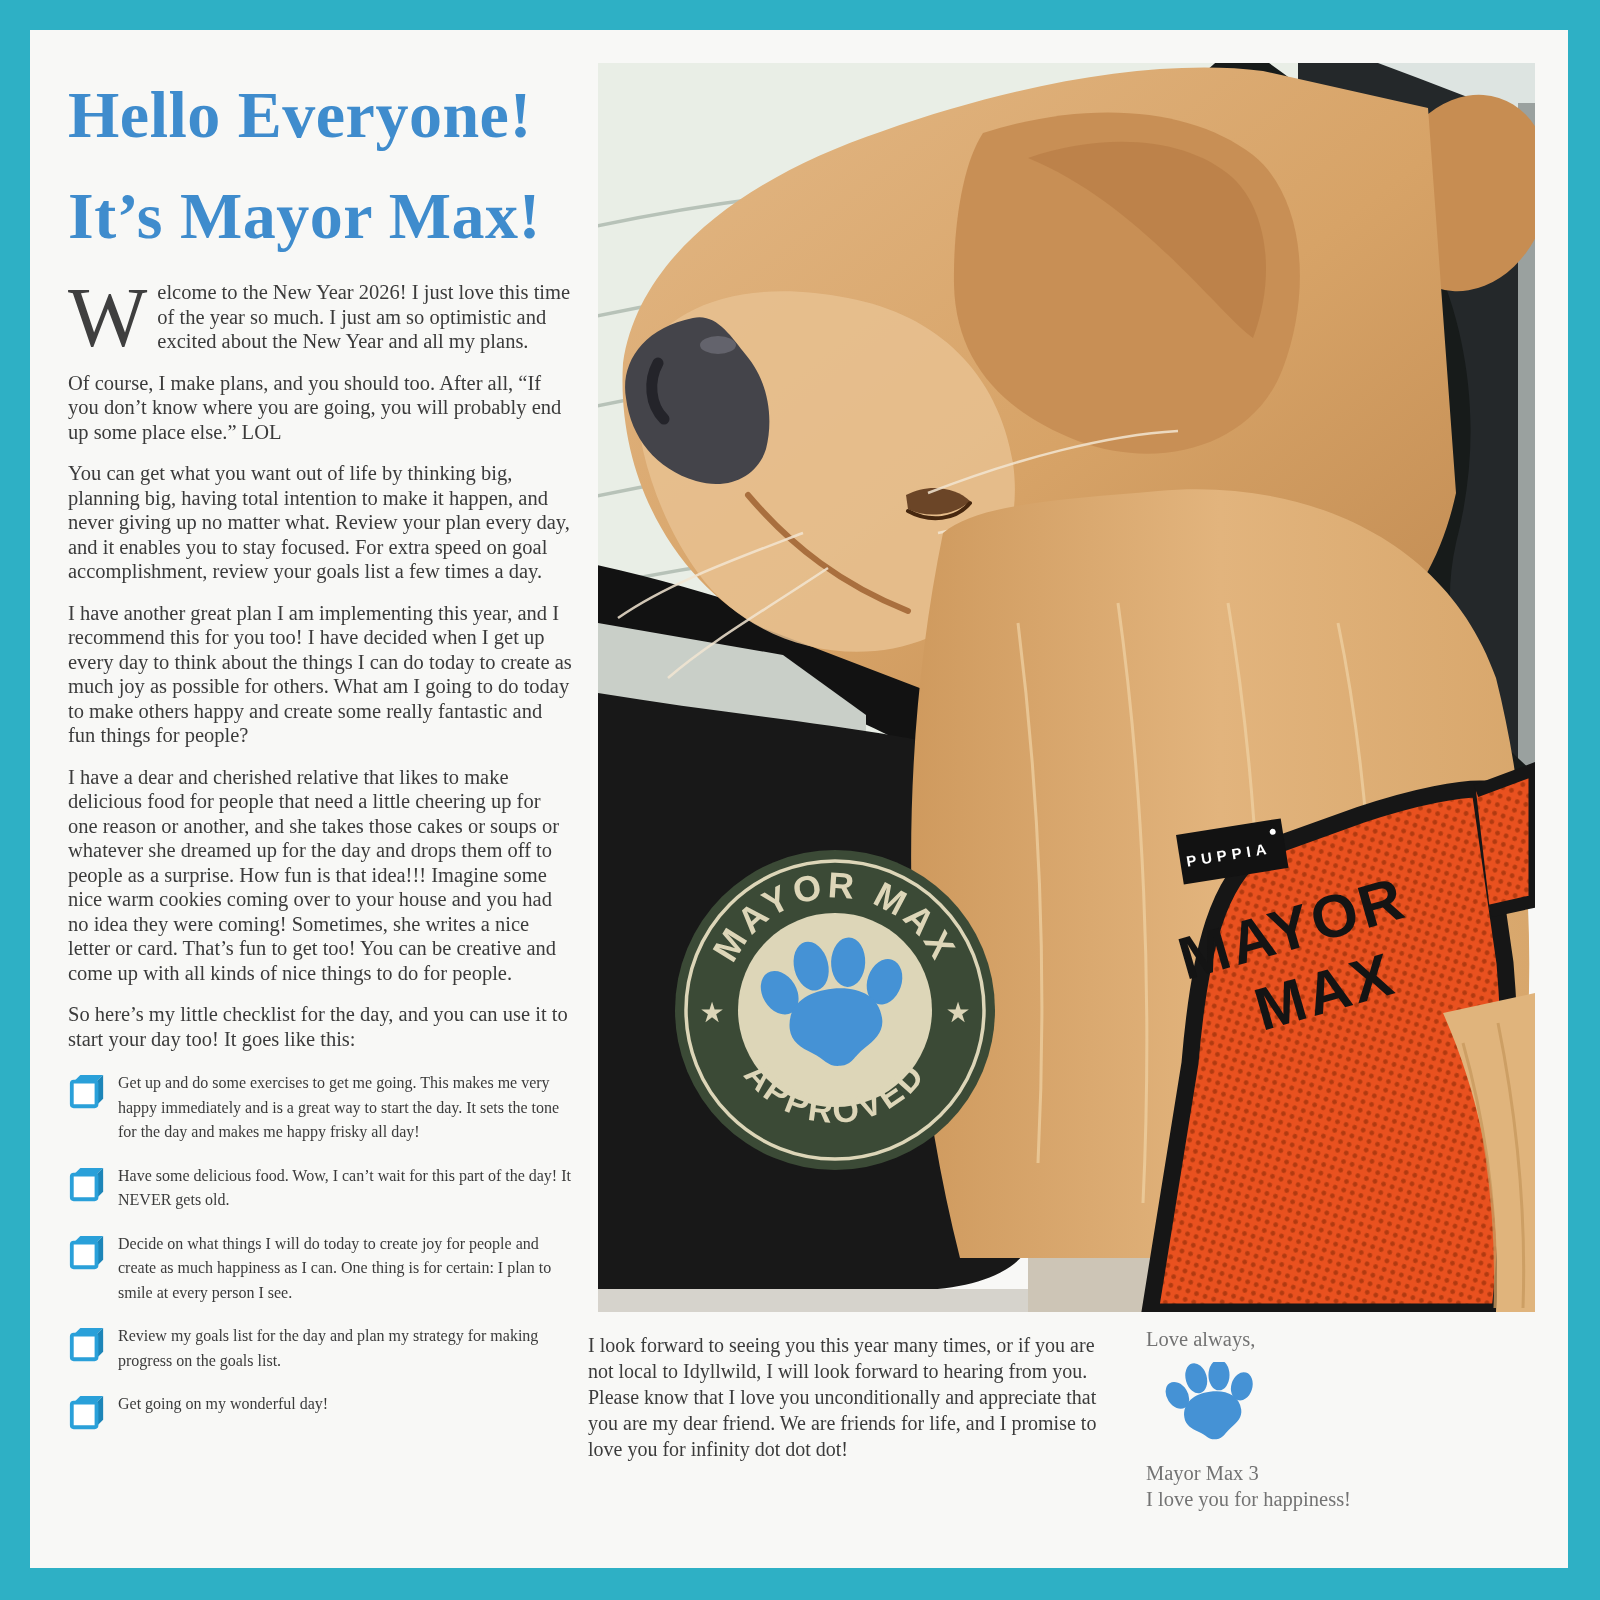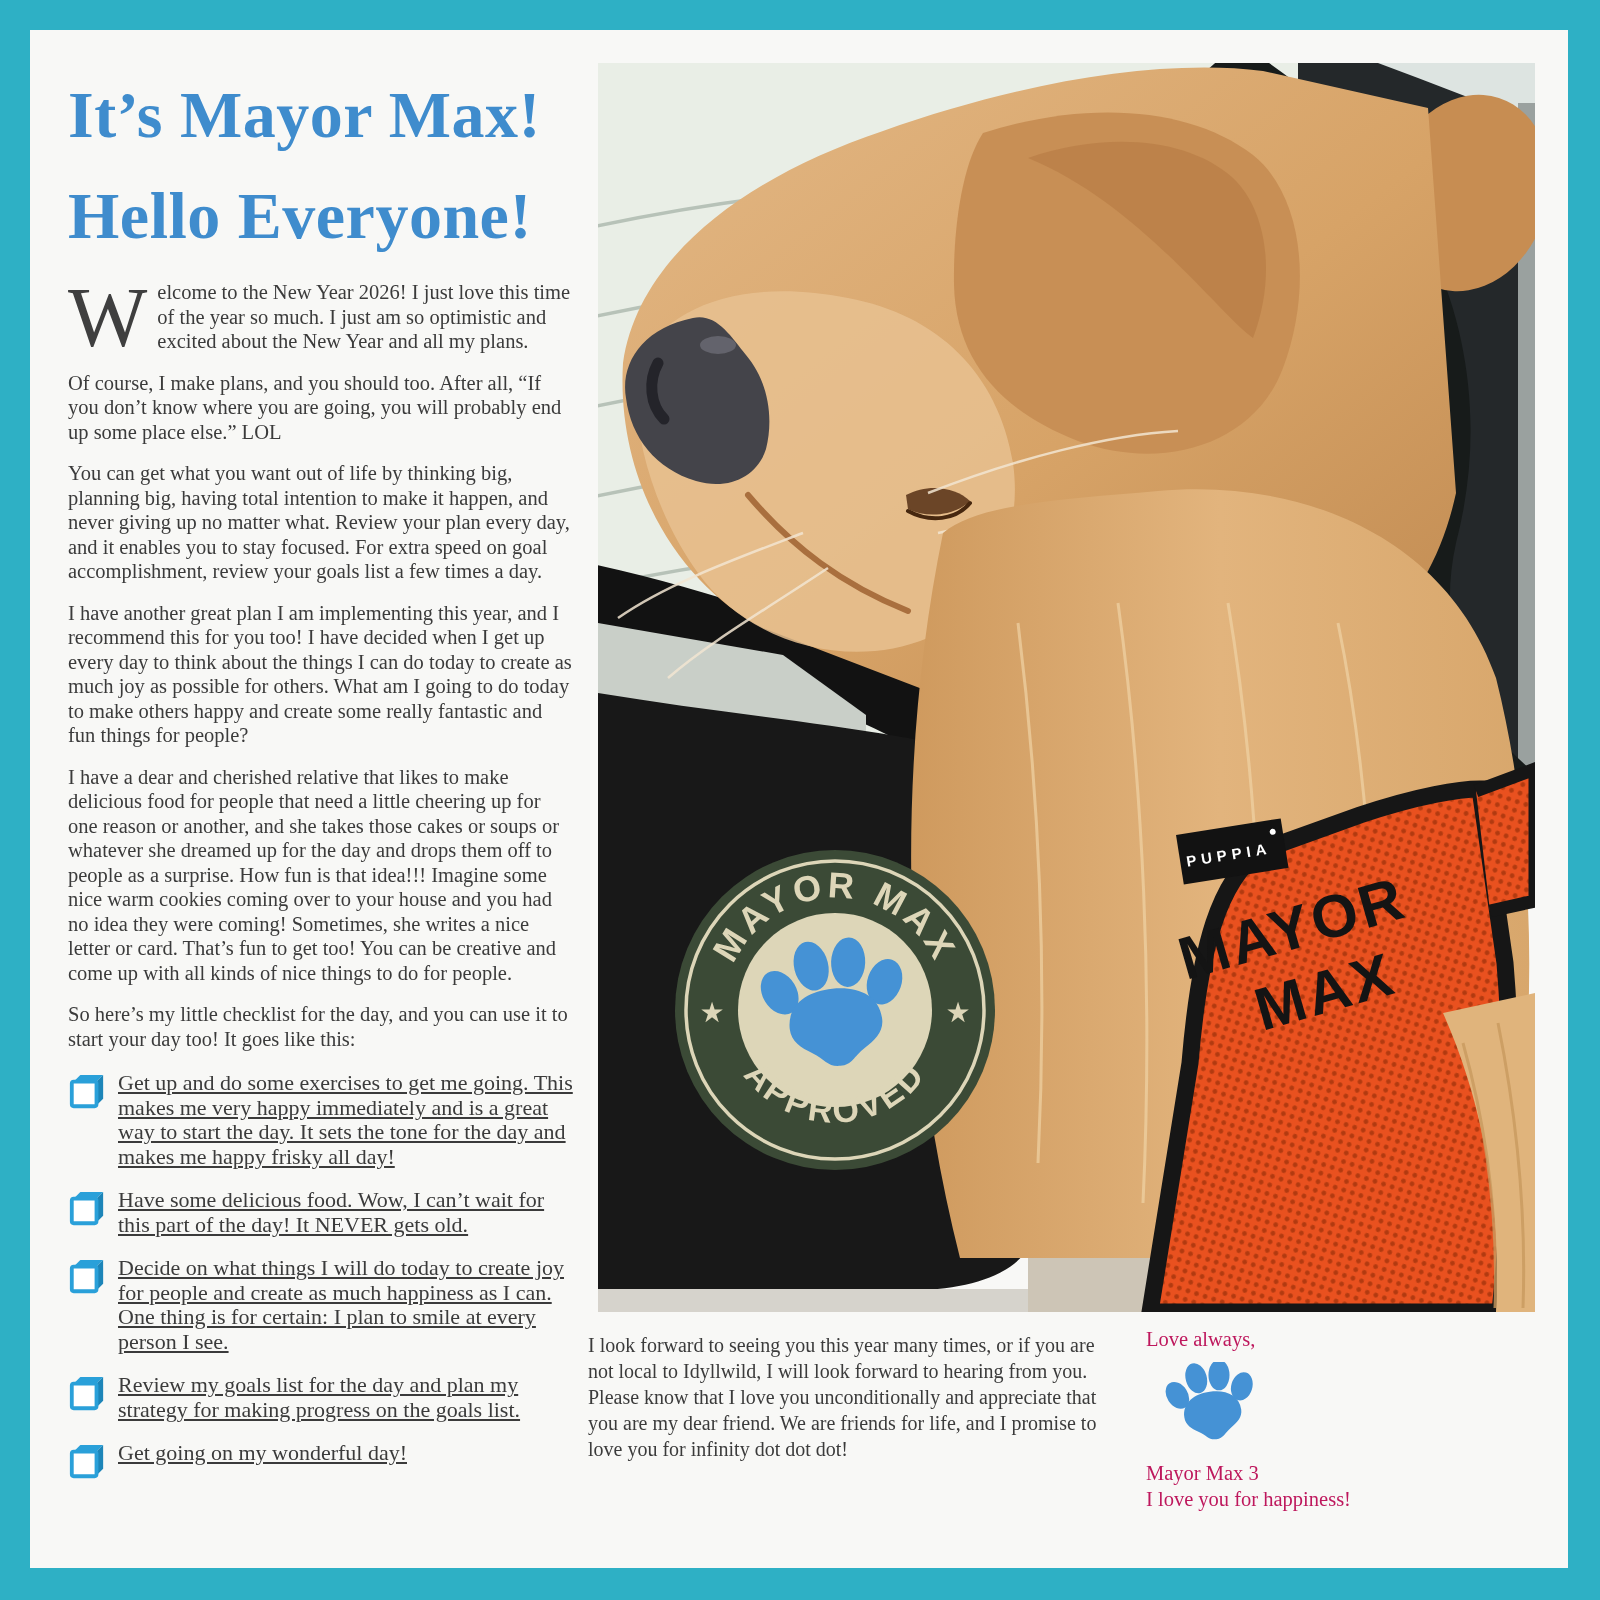--- a/index.html
+++ b/index.html
@@ -34,50 +34,50 @@
     padding:8px 10px 0 0;
     color:#3f3f3f;
   }
   .para{margin:17px 0 0 0;font-size:20.5px;line-height:24.5px;}
   .checklist{margin-top:20px;}
   .check-item{
     display:flex;align-items:flex-start;
     margin-top:19px;
   }
   .check-item svg{flex:0 0 auto;margin:2px 12px 0 0;}
-  .check-item .check-text{font-size:22px;line-height:24.5px;text-decoration:underline;}
+  .check-item .check-text{font-size:16px;line-height:24.5px;}
   
   .photo{
     position:absolute;left:568px;top:33px;width:937px;height:1249px;
   }
   .photo svg{display:block;width:100%;height:100%;}
   
   .closing{
     position:absolute;left:558px;top:1302px;width:525px;
     font-size:20px;line-height:26px;color:#3b3b3b;
   }
   .signature{
     position:absolute;left:1116px;top:1296px;width:330px;
-    font-size:20.5px;line-height:26px;color:#be185d;
+    font-size:20.5px;line-height:26px;color:#737373;
   }
   .signature .paw-wrap{margin:10px 0 4px 18px;}
   .badge-arc-text{
     font-family:"Liberation Sans", sans-serif;
     font-weight:bold;
   }
 </style>
 </head>
 <body>
 
 <div class="page">
 
   <div class="left-col">
     <div class="title">
+      <div>Hello Everyone!</div>
       <div>It’s Mayor Max!</div>
-      <div>Hello Everyone!</div>
     </div>
 
     <p class="lead"><span class="dropcap">W</span><span>elcome to the New Year 2026! I just love this time of the year so much. I just am so optimistic and excited about the New Year and all my plans.</span></p>
 
     <p class="para">Of course, I make plans, and you should too. After all, “If you don’t know where you are going, you will probably end up some place else.” LOL</p>
     <p class="para">You can get what you want out of life by thinking big, planning big, having total intention to make it happen, and never giving up no matter what. Review your plan every day, and it enables you to stay focused. For extra speed on goal accomplishment, review your goals list a few times a day.</p>
     <p class="para">I have another great plan I am implementing this year, and I recommend this for you too! I have decided when I get up every day to think about the things I can do today to create as much joy as possible for others. What am I going to do today to make others happy and create some really fantastic and fun things for people?</p>
     <p class="para">I have a dear and cherished relative that likes to make delicious food for people that need a little cheering up for one reason or another, and she takes those cakes or soups or whatever she dreamed up for the day and drops them off to people as a surprise. How fun is that idea!!! Imagine some nice warm cookies coming over to your house and you had no idea they were coming! Sometimes, she writes a nice letter or card. That’s fun to get too! You can be creative and come up with all kinds of nice things to do for people.</p>
     <p class="para">So here’s my little checklist for the day, and you can use it to start your day too! It goes like this:</p>
 

